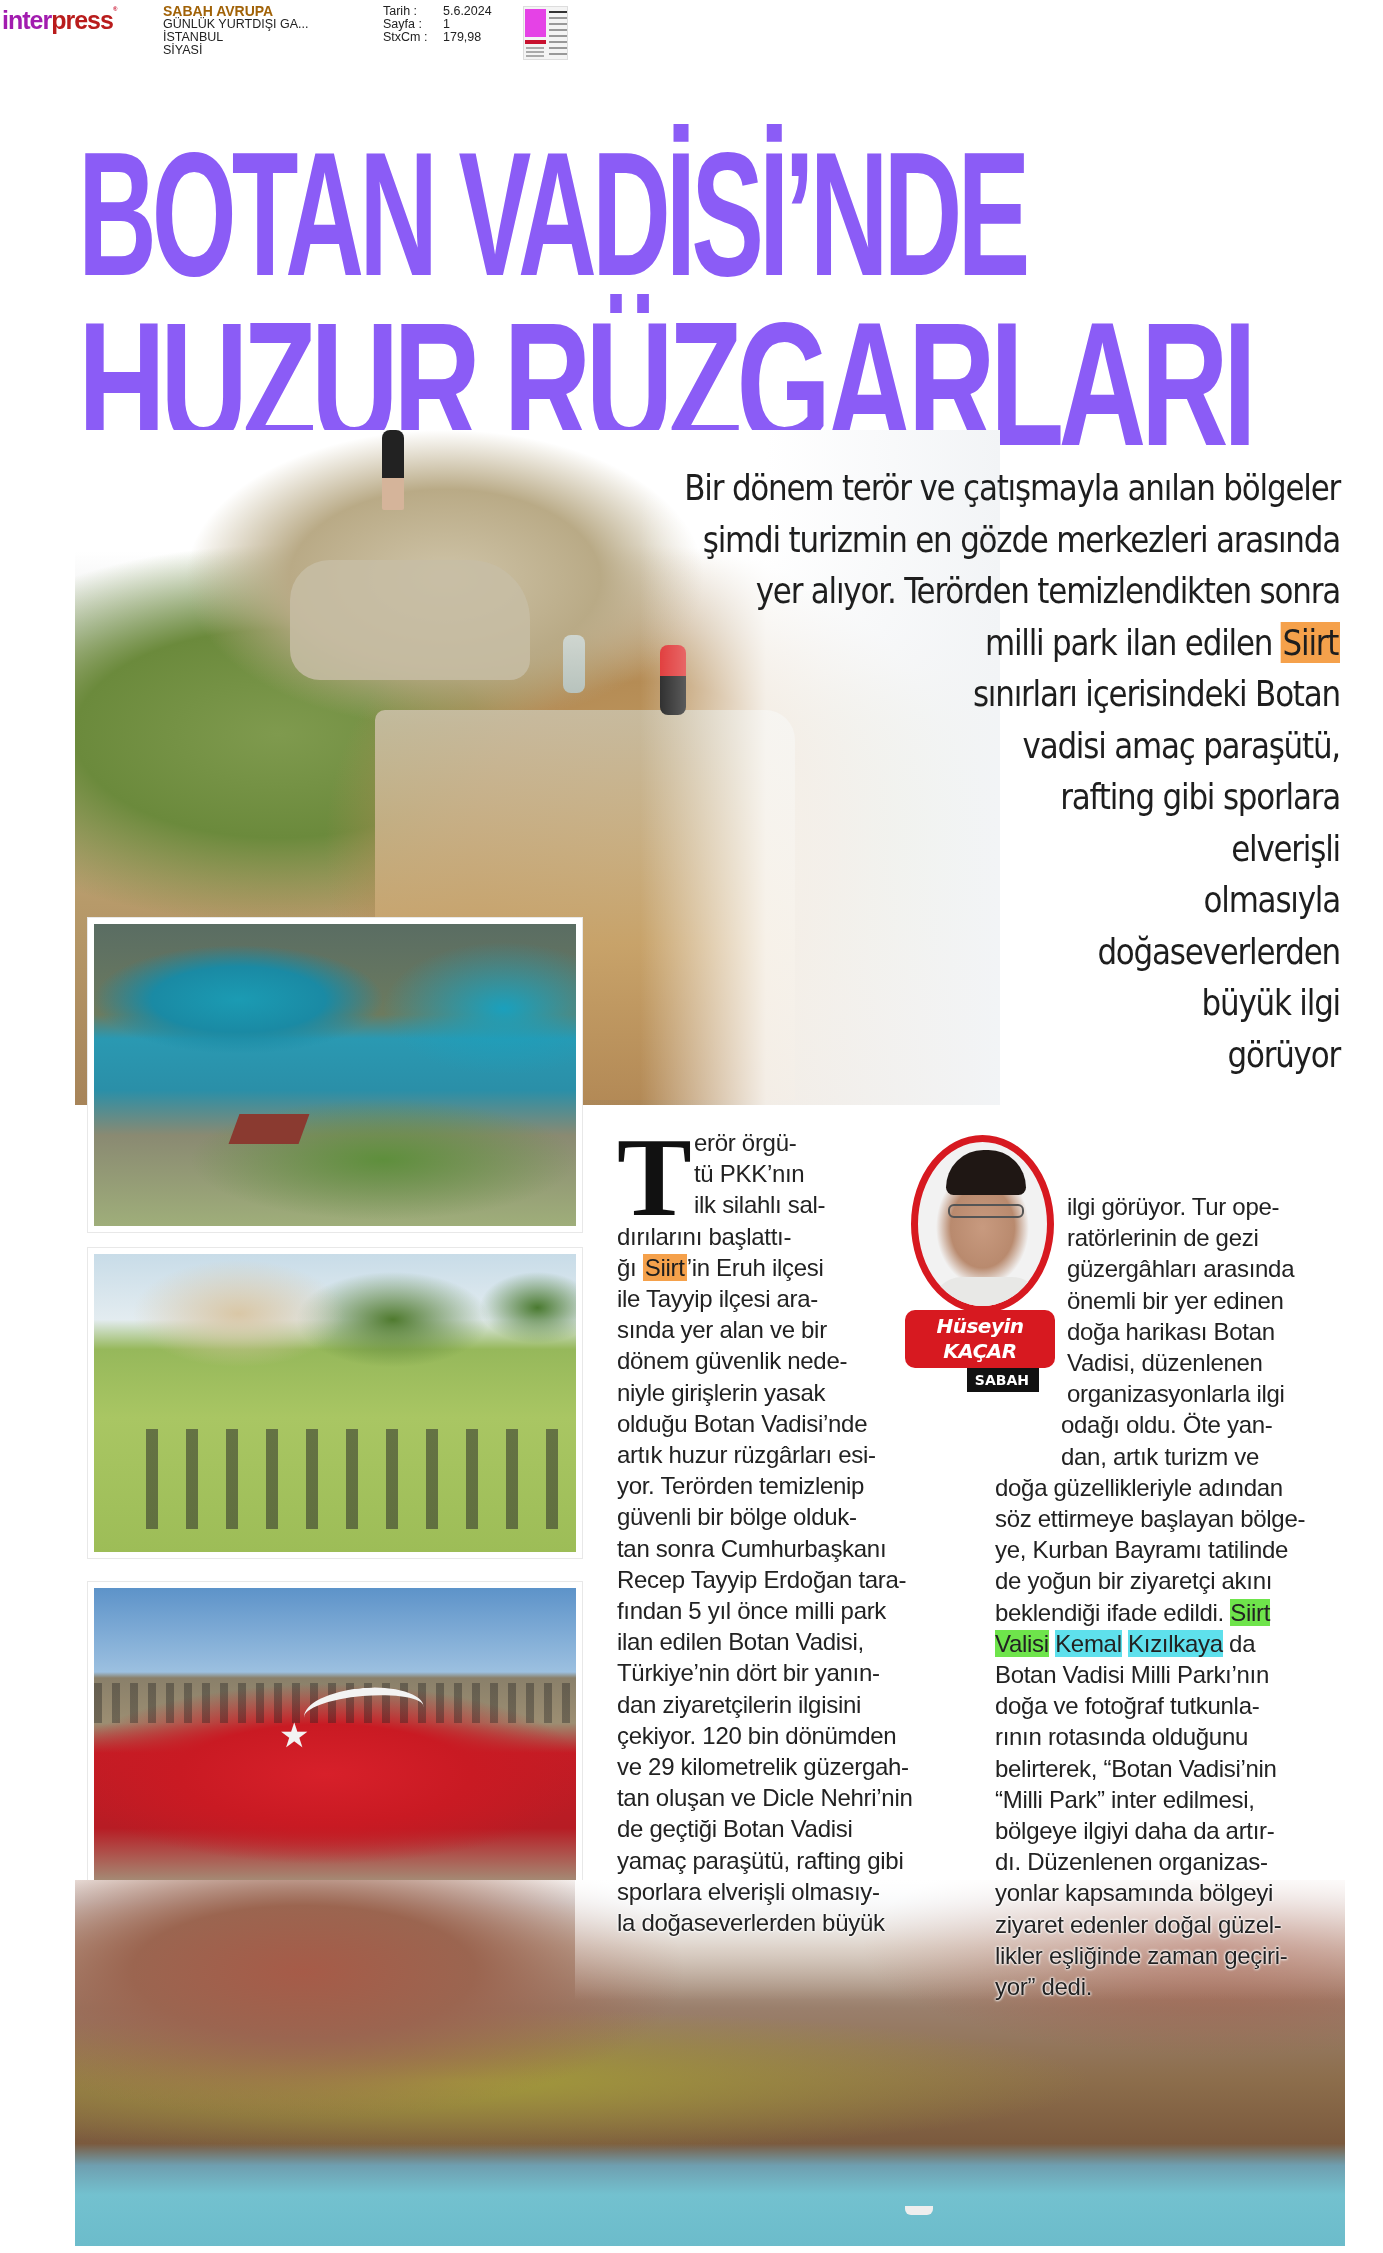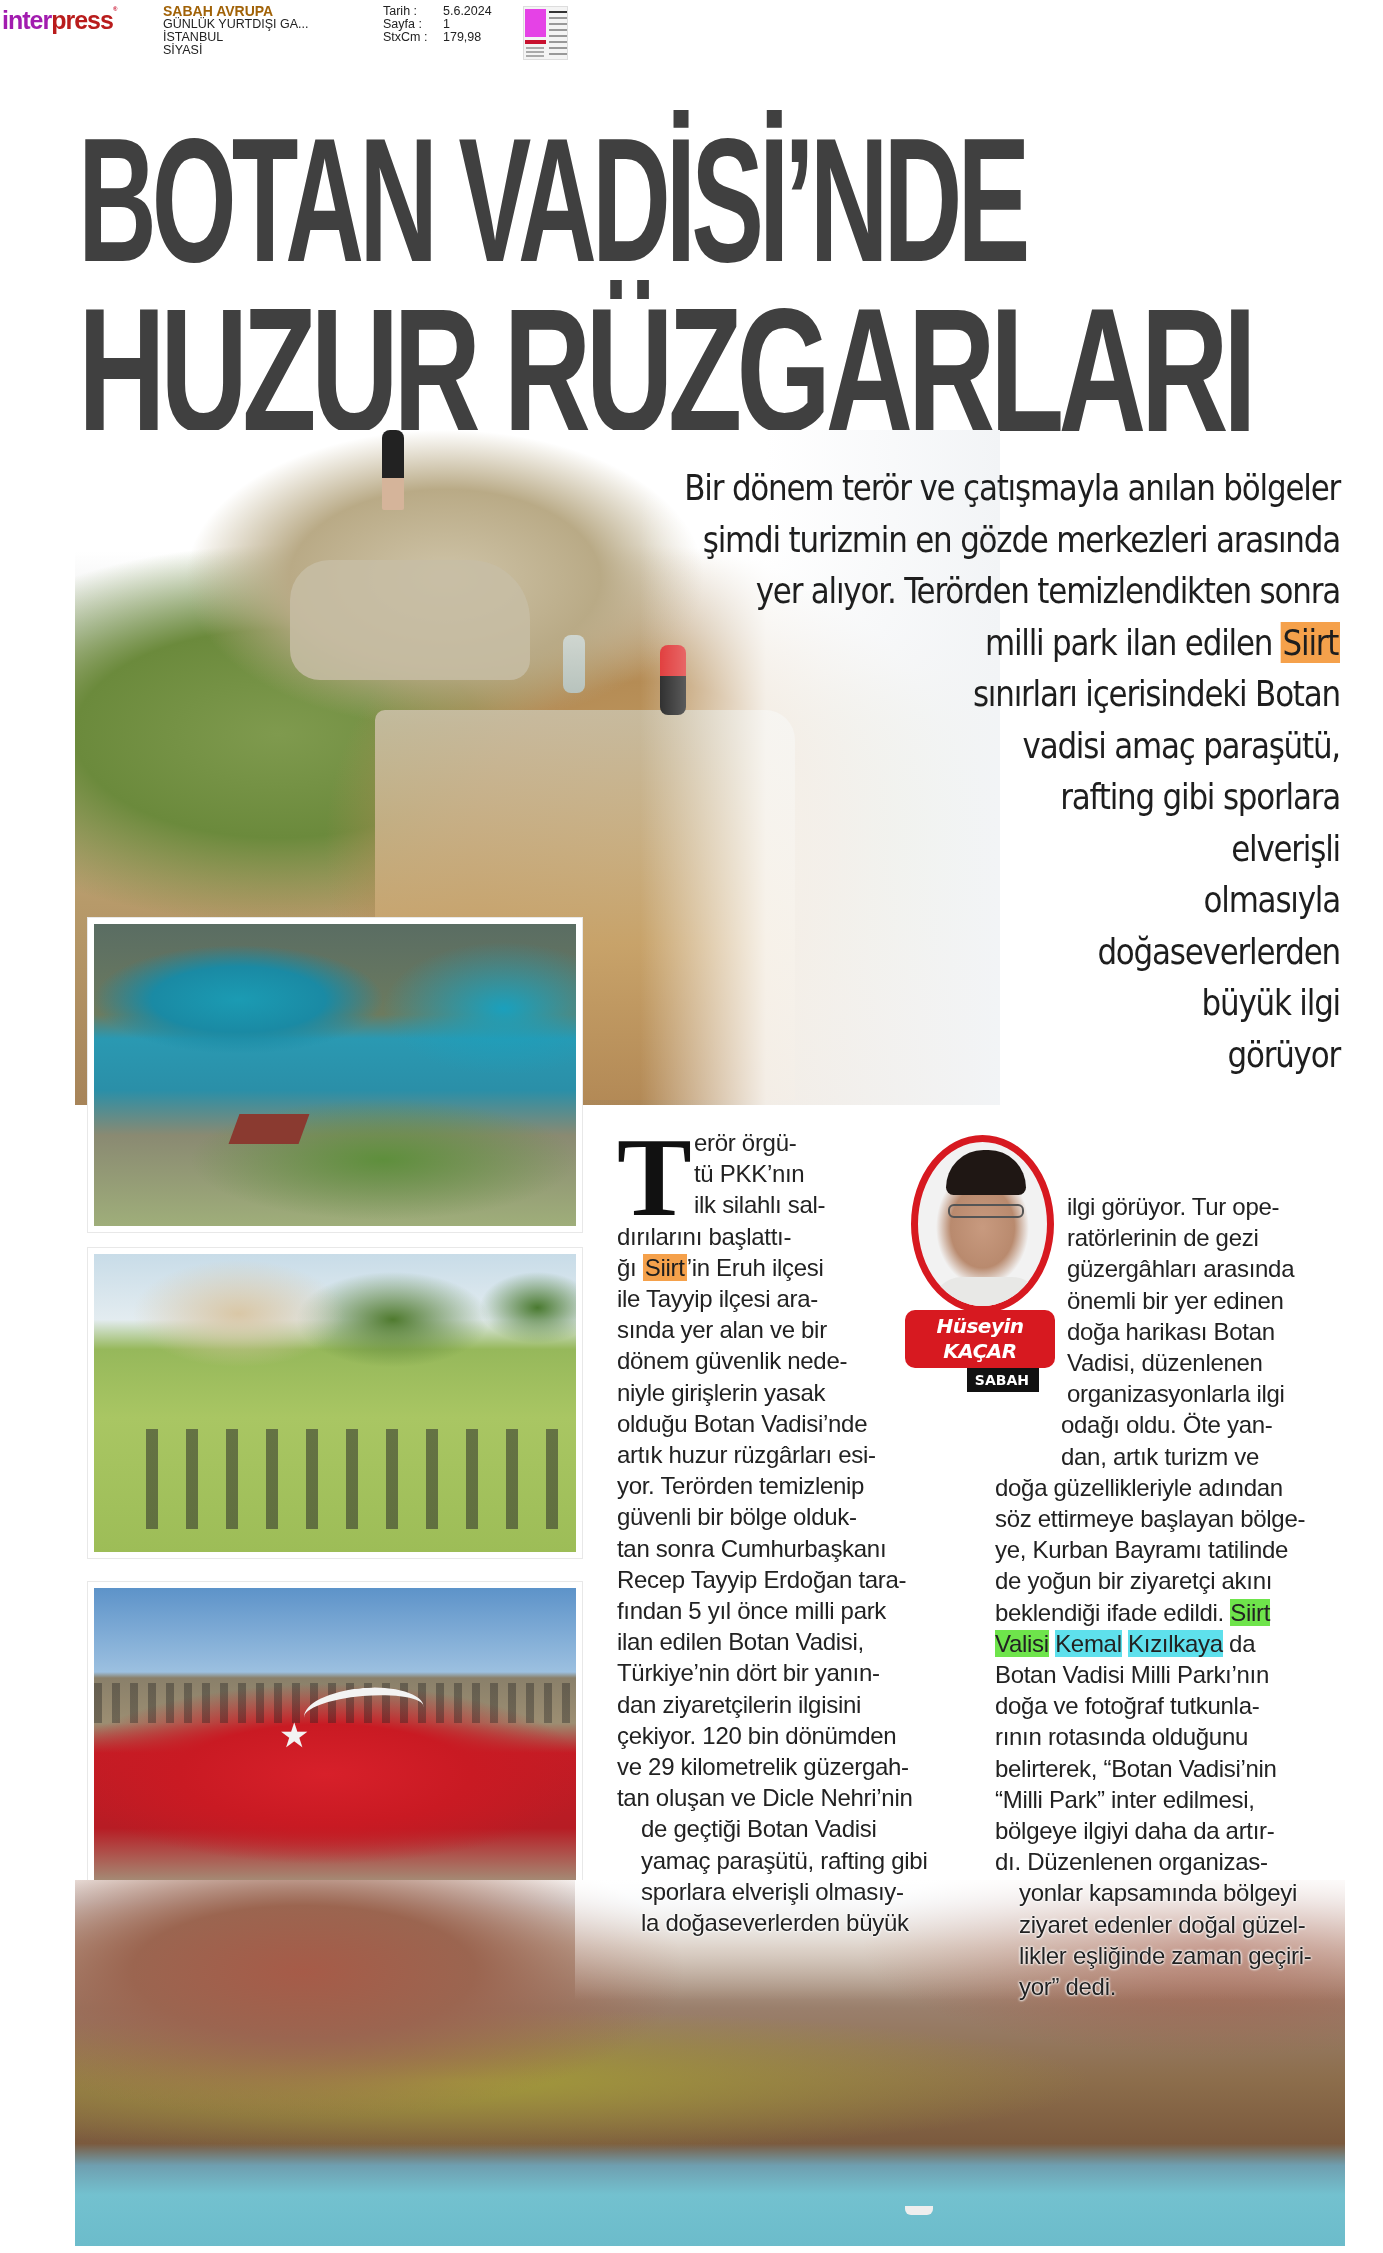--- a/index.html
+++ b/index.html
@@ -17,21 +17,21 @@
   .meta { position: absolute; left: 383px; top: 5px; font-size: 12.5px; line-height: 13px; color: #222; }
   .meta .row { display: flex; }
   .meta .k { width: 60px; }
   .thumb { position: absolute; left: 523px; top: 6px; width: 45px; height: 54px; background: #f4f4f4; border: 1px solid #ddd; overflow: hidden; }
   .thumb .pink { position: absolute; left: 1px; top: 2px; width: 21px; height: 28px; background: #e542e6; }
   .thumb .red { position: absolute; left: 1px; top: 33px; width: 21px; height: 4px; background: #c8102e; }
   .thumb .l { position: absolute; left: 25px; height: 2px; width: 18px; background: #999; }
   .thumb .g { position: absolute; left: 2px; height: 2px; width: 18px; background: #aaa; }
 
   
-  .headline { position: absolute; left: 78px; top: 120px; width: 1270px; font-family: "Liberation Sans", sans-serif; font-weight: bold; color: #404040; line-height: 160px; }
+  .headline { position: absolute; left: 78px; top: 134px; width: 1270px; font-family: "Liberation Sans", sans-serif; font-weight: bold; color: #8b5cf6; line-height: 160px; }
   .headline .l1 { display: block; font-size: 176px; letter-spacing: -8px; transform: scaleX(0.62); transform-origin: left top; white-space: nowrap; height: 170px; }
   .headline .l2 { display: block; font-size: 176px; letter-spacing: -8px; transform: scaleX(0.69); transform-origin: left top; white-space: nowrap; height: 160px; }
 
   
   .hero { position: absolute; left: 75px; top: 430px; width: 925px; height: 675px; overflow: hidden;
     background:
       radial-gradient(ellipse 28% 22% at 40% 22%, #cfc4a8 0%, #b9aa86 60%, rgba(185,170,134,0) 100%),
       radial-gradient(ellipse 35% 45% at 62% 62%, #c8a46a 0%, #b58c55 55%, rgba(181,140,85,0) 100%),
       radial-gradient(ellipse 40% 28% at 22% 45%, #7f9a4e 0%, #6b8a3c 55%, rgba(107,138,60,0) 100%),
       radial-gradient(ellipse 22% 25% at 88% 60%, #7fa24a 0%, rgba(127,162,74,0) 100%),
@@ -91,21 +91,21 @@
 
   
   .col { position: absolute; font-family: Liberation Sans, sans-serif; font-size: 24px; line-height: 31.2px; color: #222; letter-spacing: -0.3px; }
   .col .line { display: block; white-space: nowrap; }
   .col1 { left: 617px; top: 1127px; width: 350px; }
   .col2 { left: 995px; top: 1191px; width: 345px; }
   .dropcap { position: absolute; left: 617px; top: 1131px; font-family: "Liberation Serif", serif; font-weight: bold; font-size: 112px; line-height: 92px; color: #111; }
   .indent-cap { padding-left: 77px; }
   .hl-green { background: #6ee44b; }
   .hl-cyan { background: #5ee0ec; }
-  .over-photo { text-shadow: 0 0 3px #fff, 0 0 3px #fff, 0 0 2px #fff; margin-left: 24px; }
+  .over-photo { text-shadow: 0 0 3px #fff, 0 0 3px #fff, 0 0 2px #fff; }
 
   
   .byline { position: absolute; left: 905px; top: 1130px; width: 158px; height: 260px; }
   .byline .oval { position: absolute; left: 6px; top: 5px; width: 143px; height: 178px; border: 7px solid #d71920; border-radius: 50%; overflow: hidden;
     background: radial-gradient(ellipse 45% 45% at 50% 52%, #c89a7f 0%, #b98a6e 55%, rgba(185,138,110,0) 80%), linear-gradient(180deg,#f2f2f2 0%,#f2f2f2 100%); }
   .byline .oval .hair { position: absolute; left: 28px; top: 8px; width: 80px; height: 45px; background: #1f1714; border-radius: 40px 40px 8px 8px; }
   .byline .oval .glasses { position: absolute; left: 30px; top: 62px; width: 76px; height: 14px; border: 2px solid #555; border-radius: 6px; }
   .byline .oval .shirt { position: absolute; left: 14px; top: 135px; width: 110px; height: 40px; background: #e8e8e6; border-radius: 30px 30px 0 0; }
   .byline .namebox { position: absolute; left: 0; top: 180px; width: 150px; height: 58px; background: #d71920; border-radius: 10px; color: #fff; font-family: "DejaVu Sans", sans-serif; font-style: italic; font-weight: bold; font-size: 20px; line-height: 25px; text-align: center; padding-top: 4px; letter-spacing: -0.5px; }
   .byline .paper { position: absolute; left: 62px; top: 238px; width: 72px; height: 24px; background: #111; color: #fff; font-family: "DejaVu Sans", sans-serif; font-weight: bold; font-size: 14px; line-height: 24px; text-align: right; padding-right: 10px; }

